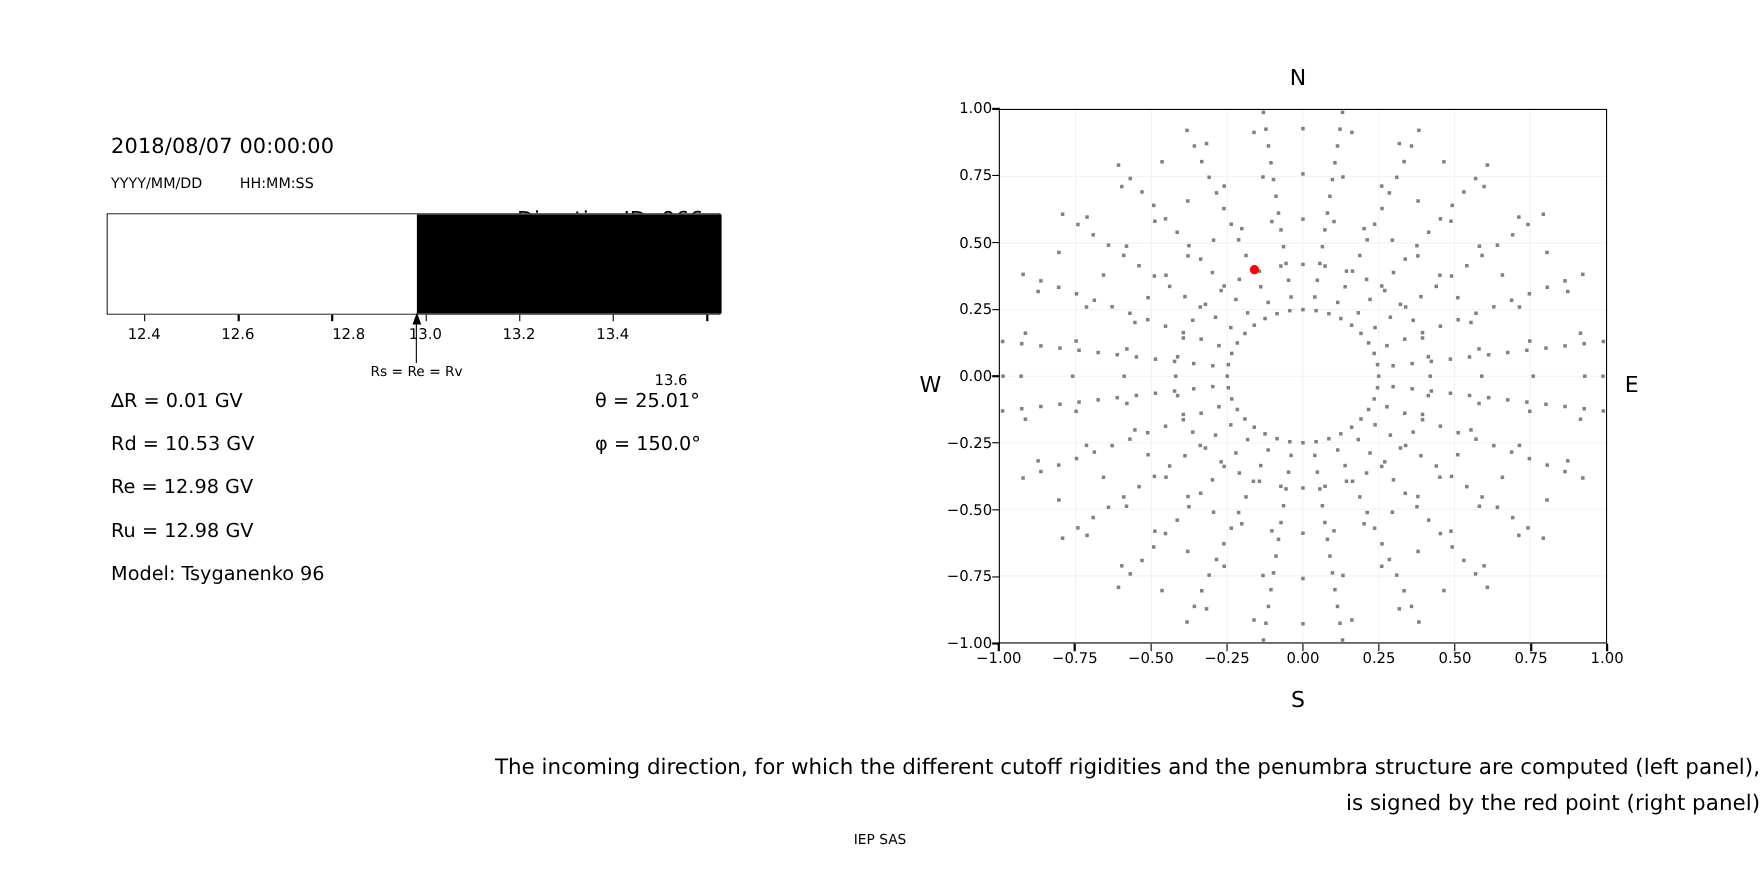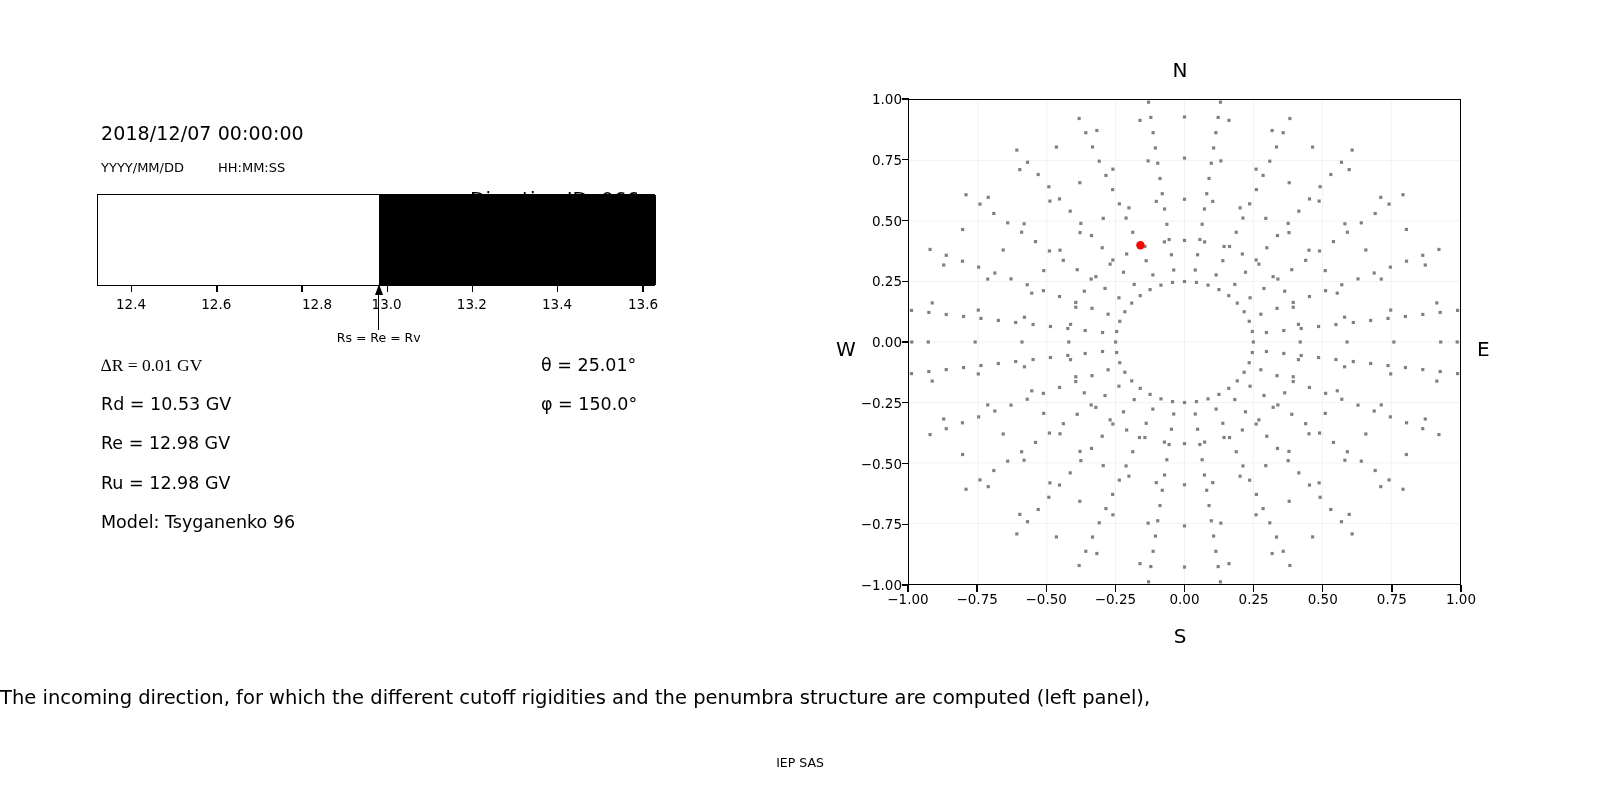--- a/index.html
+++ b/index.html
@@ -55,31 +55,31 @@
       transform:translateY(-50%);white-space:nowrap;}
   #sky-ytickmarks{left:900px;top:99px;width:9px;height:486px;}
   #sky-ytickmarks .tk{position:absolute;right:0;width:7px;height:1.3px;background:#000;}
   #sky-xticks{left:908px;top:591px;width:553px;height:22px;}
   #sky-xticks .tl{position:absolute;top:0;font-size:13.5px;
       transform:translateX(-50%);white-space:nowrap;}
   #sky-xtickmarks{left:908px;top:585px;width:553px;height:9px;}
   #sky-xtickmarks .tk{position:absolute;top:0;width:1.3px;height:7px;background:#000;}
 
   
-  #caption{left:0;top:682px;width:1600px;text-align:left;
+  #caption{left:0;top:682px;width:1600px;text-align:right;
      font-size:19.5px;line-height:32px;}
   #caption div{white-space:nowrap;}
   #footer{left:0;top:755px;width:1600px;text-align:center;font-size:12.5px;}
 </style>
 </head>
 <body>
 
 <div class="abs" id="left-panel">
 
-  <div class="abs" id="datetime-value">2018/12/07 00:00:00</div>
+  <div class="abs" id="datetime-value">2018/08/07 00:00:00</div>
 
   <div class="abs" id="datetime-format">
     <span>YYYY/MM/DD</span><span class="gap"></span><span>HH:MM:SS</span>
   </div>
 
   <div class="abs" id="direction-id">Direction ID: 066</div>
 
   <div class="abs" id="penumbra-plot">
     <div id="penumbra-allowed" style="left: 0px; width: 281.13px; background: rgb(255, 255, 255);"></div>
     <div id="penumbra-forbidden" style="left: 281.13px; width: 276.87px; background: rgb(0, 0, 0);"></div>
@@ -94,30 +94,30 @@
       <div class="tick" style="left: 460.031px;"></div>
       <div class="tick" style="left: 545.221px;"></div>
     </div>
   <div class="abs" id="penumbra-ticklabels">
       <div class="tl" style="left: 34.0763px;">12.4</div>
       <div class="tl" style="left: 119.267px;">12.6</div>
       <div class="tl" style="left: 220px;">12.8</div>
       <div class="tl" style="left: 289.649px;">13.0</div>
       <div class="tl" style="left: 374.84px; text-align: center;">13.2</div>
       <div class="tl" style="left: 460.031px;">13.4</div>
-      <div class="tl" style="left: 546px;">13.6</div>
+      <div class="tl" style="left: 513px; margin-top: 42px;">13.6</div>
     </div>
 
   <div class="abs" id="rs-arrow">
       <div class="stem" style="left: 378.13px;"></div>
       <div class="head" style="left: 378.73px;"></div>
     </div>
 
   <div class="abs" id="params-left">
-      <div class="param" style="top: 0px; font-family: Liberation Serif, serif;">∆R = 0.01 GV</div>
+      <div class="param" style="top: 0px;">∆R = 0.01 GV</div>
       <div class="param" style="top: 39.2px;">Rd = 10.53 GV</div>
       <div class="param" style="top: 78.4px;">Re = 12.98 GV</div>
       <div class="param" style="top: 117.6px;">Ru = 12.98 GV</div>
       <div class="param" style="top: 156.8px;">Model: Tsyganenko 96</div>
     </div>
   <div class="abs" id="params-right">
       <div class="param" style="top: 0px;">θ = 25.01°</div>
       <div class="param" style="top: 39.2px;">φ = 150.0°</div>
     </div>
 <div id="rs-label" style="left: 378.73px;">Rs = Re = Rv</div>
@@ -662,14 +662,15 @@
       <div class="tk" style="left: 275.85px;"></div>
       <div class="tk" style="left: 344.975px;"></div>
       <div class="tk" style="left: 414.1px;"></div>
       <div class="tk" style="left: 483.225px;"></div>
       <div class="tk" style="left: 552.35px;"></div>
     </div>
 </div>
 
 <div class="abs" id="caption">
   <div>The incoming direction, for which the different cutoff rigidities and the penumbra structure are computed (left panel),</div>
+  <div>is signed by the red point (right panel)</div>
 </div>
 <div class="abs" id="footer">IEP SAS</div>
 
 </body></html>

